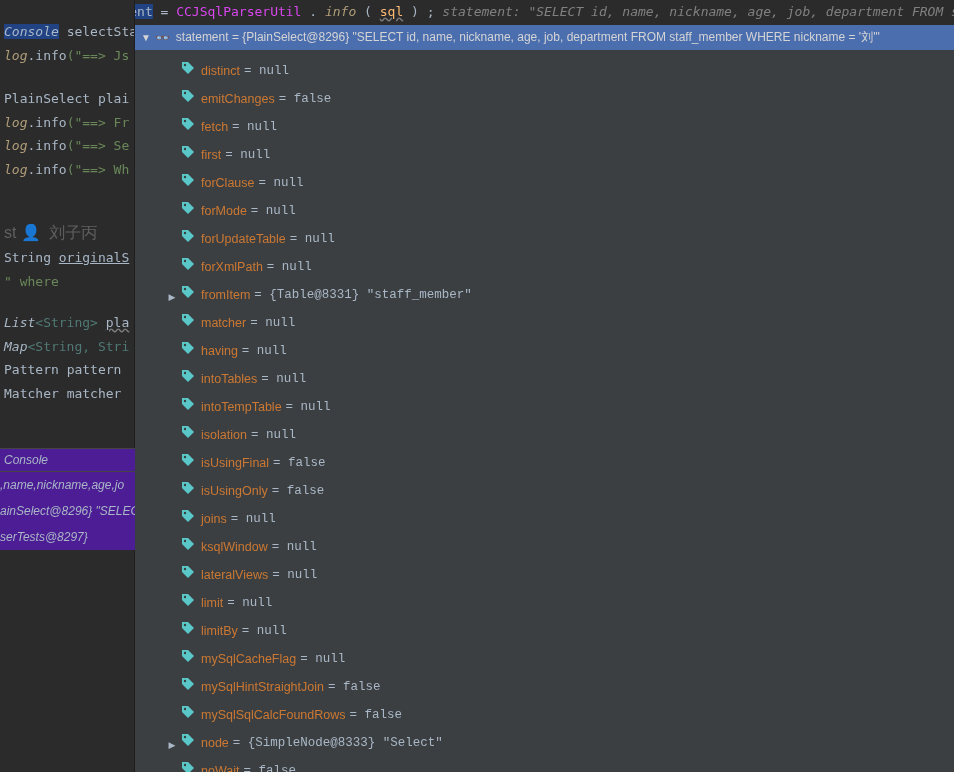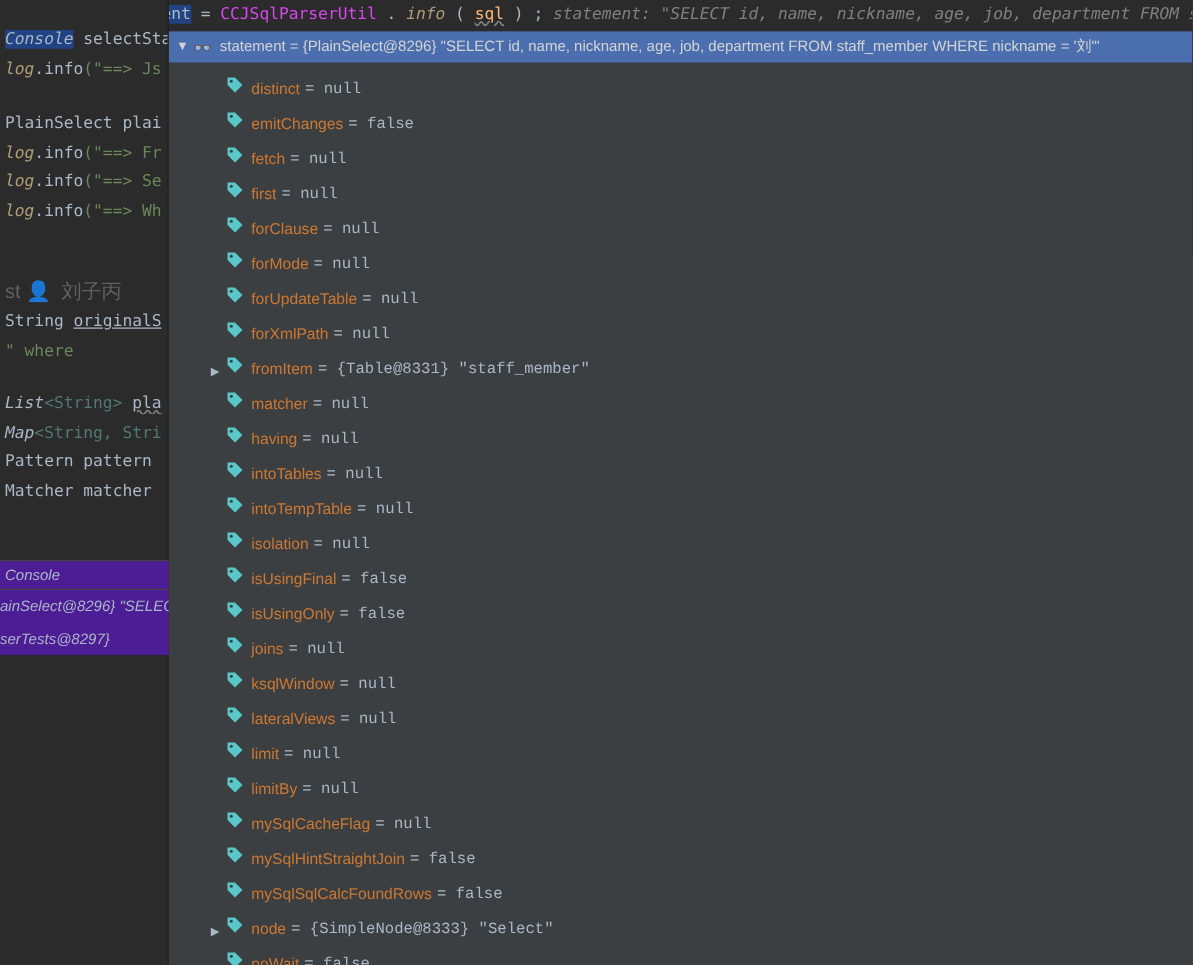--- a/index.html
+++ b/index.html
@@ -220,20 +220,21 @@
       <span> </span><span class="kw-var">pattern</span>
     </div>
     <div class="code-line">
       <span> </span><span class="kw-var">Matcher</span>
       <span> </span><span class="kw-var">matcher</span>
     </div>
   </div>
 
   <div class="console-section">
     <div class="console-header">Console</div>
+    <div class="console-line">,name,nickname,age,jo</div>
     <div class="console-line">ainSelect@8296} "SELEC</div>
     <div class="console-line">serTests@8297}</div>
   </div>
 
   <div class="debug-popup">
     <div class="popup-header">
       <span class="hdr-arrow">▼</span>
       <span class="glasses-icon">👓</span>
       <span>statement = {PlainSelect@8296} "SELECT id, name, nickname, age, job, department FROM staff_member WHERE nickname = '刘'"</span>
     </div>

